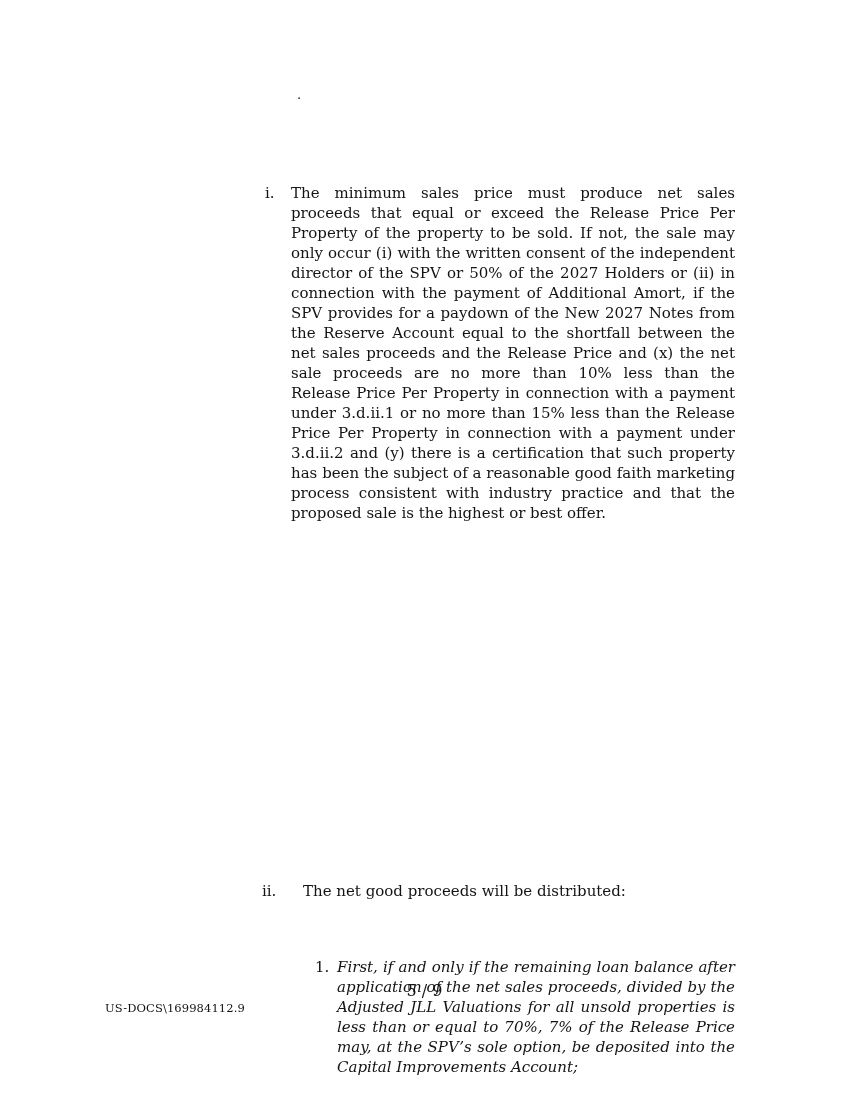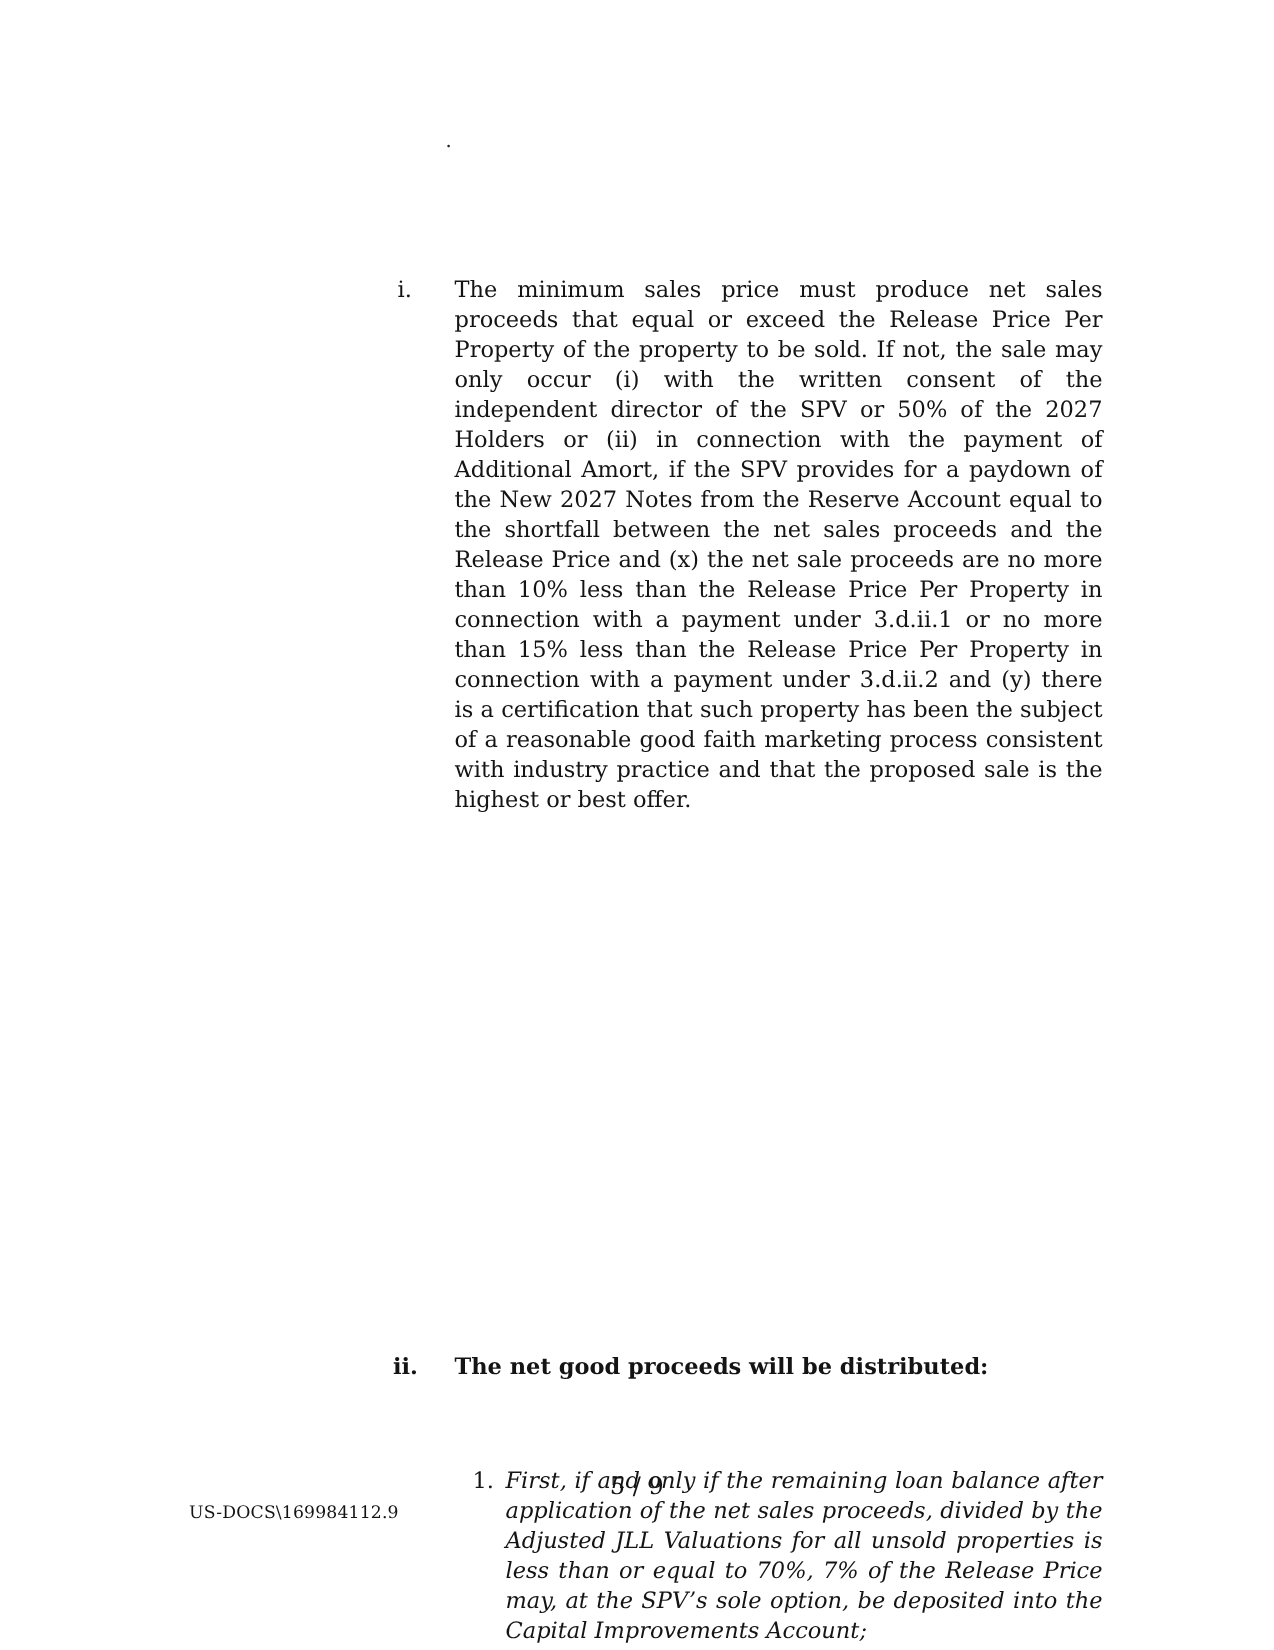--- a/index.html
+++ b/index.html
@@ -34,37 +34,37 @@
     position: absolute;
     left: 0;
     top: 0;
     white-space: nowrap;
   }
   .hang .text {
     text-align: justify;
     text-justify: inter-word;
   }
   .item-i   { left: 265px; top: 183px; width: 470px; }
-  .item-i .text  { margin-left: 38px; }
-  .item-ii  { left: 262px; top: 541px; width: 473px; font-weight: bold; }
+  .item-i .text  { margin-left: 26px; }
+  .item-ii  { left: 262px; top: 541px; width: 473px; }
   .item-ii .text { margin-left: 41px; }
   .num-1    { left: 315px; top: 597px; width: 420px; }
   .num-item .text { margin-left: 22px; font-style: italic; }
   .page-number {
     position: absolute;
     left: 0;
     top: 981px;
     width: 849px;
     text-align: center;
     font-size: 16px;
     line-height: 20px;
   }
   .footer-docid {
     position: absolute;
-    left: 126px;
+    left: 105px;
     top: 1001px;
     font-size: 11.5px;
     line-height: 14px;
     letter-spacing: 0.1px;
   }
 </style>
 </head>
 <body>
 
 <div class="page">

